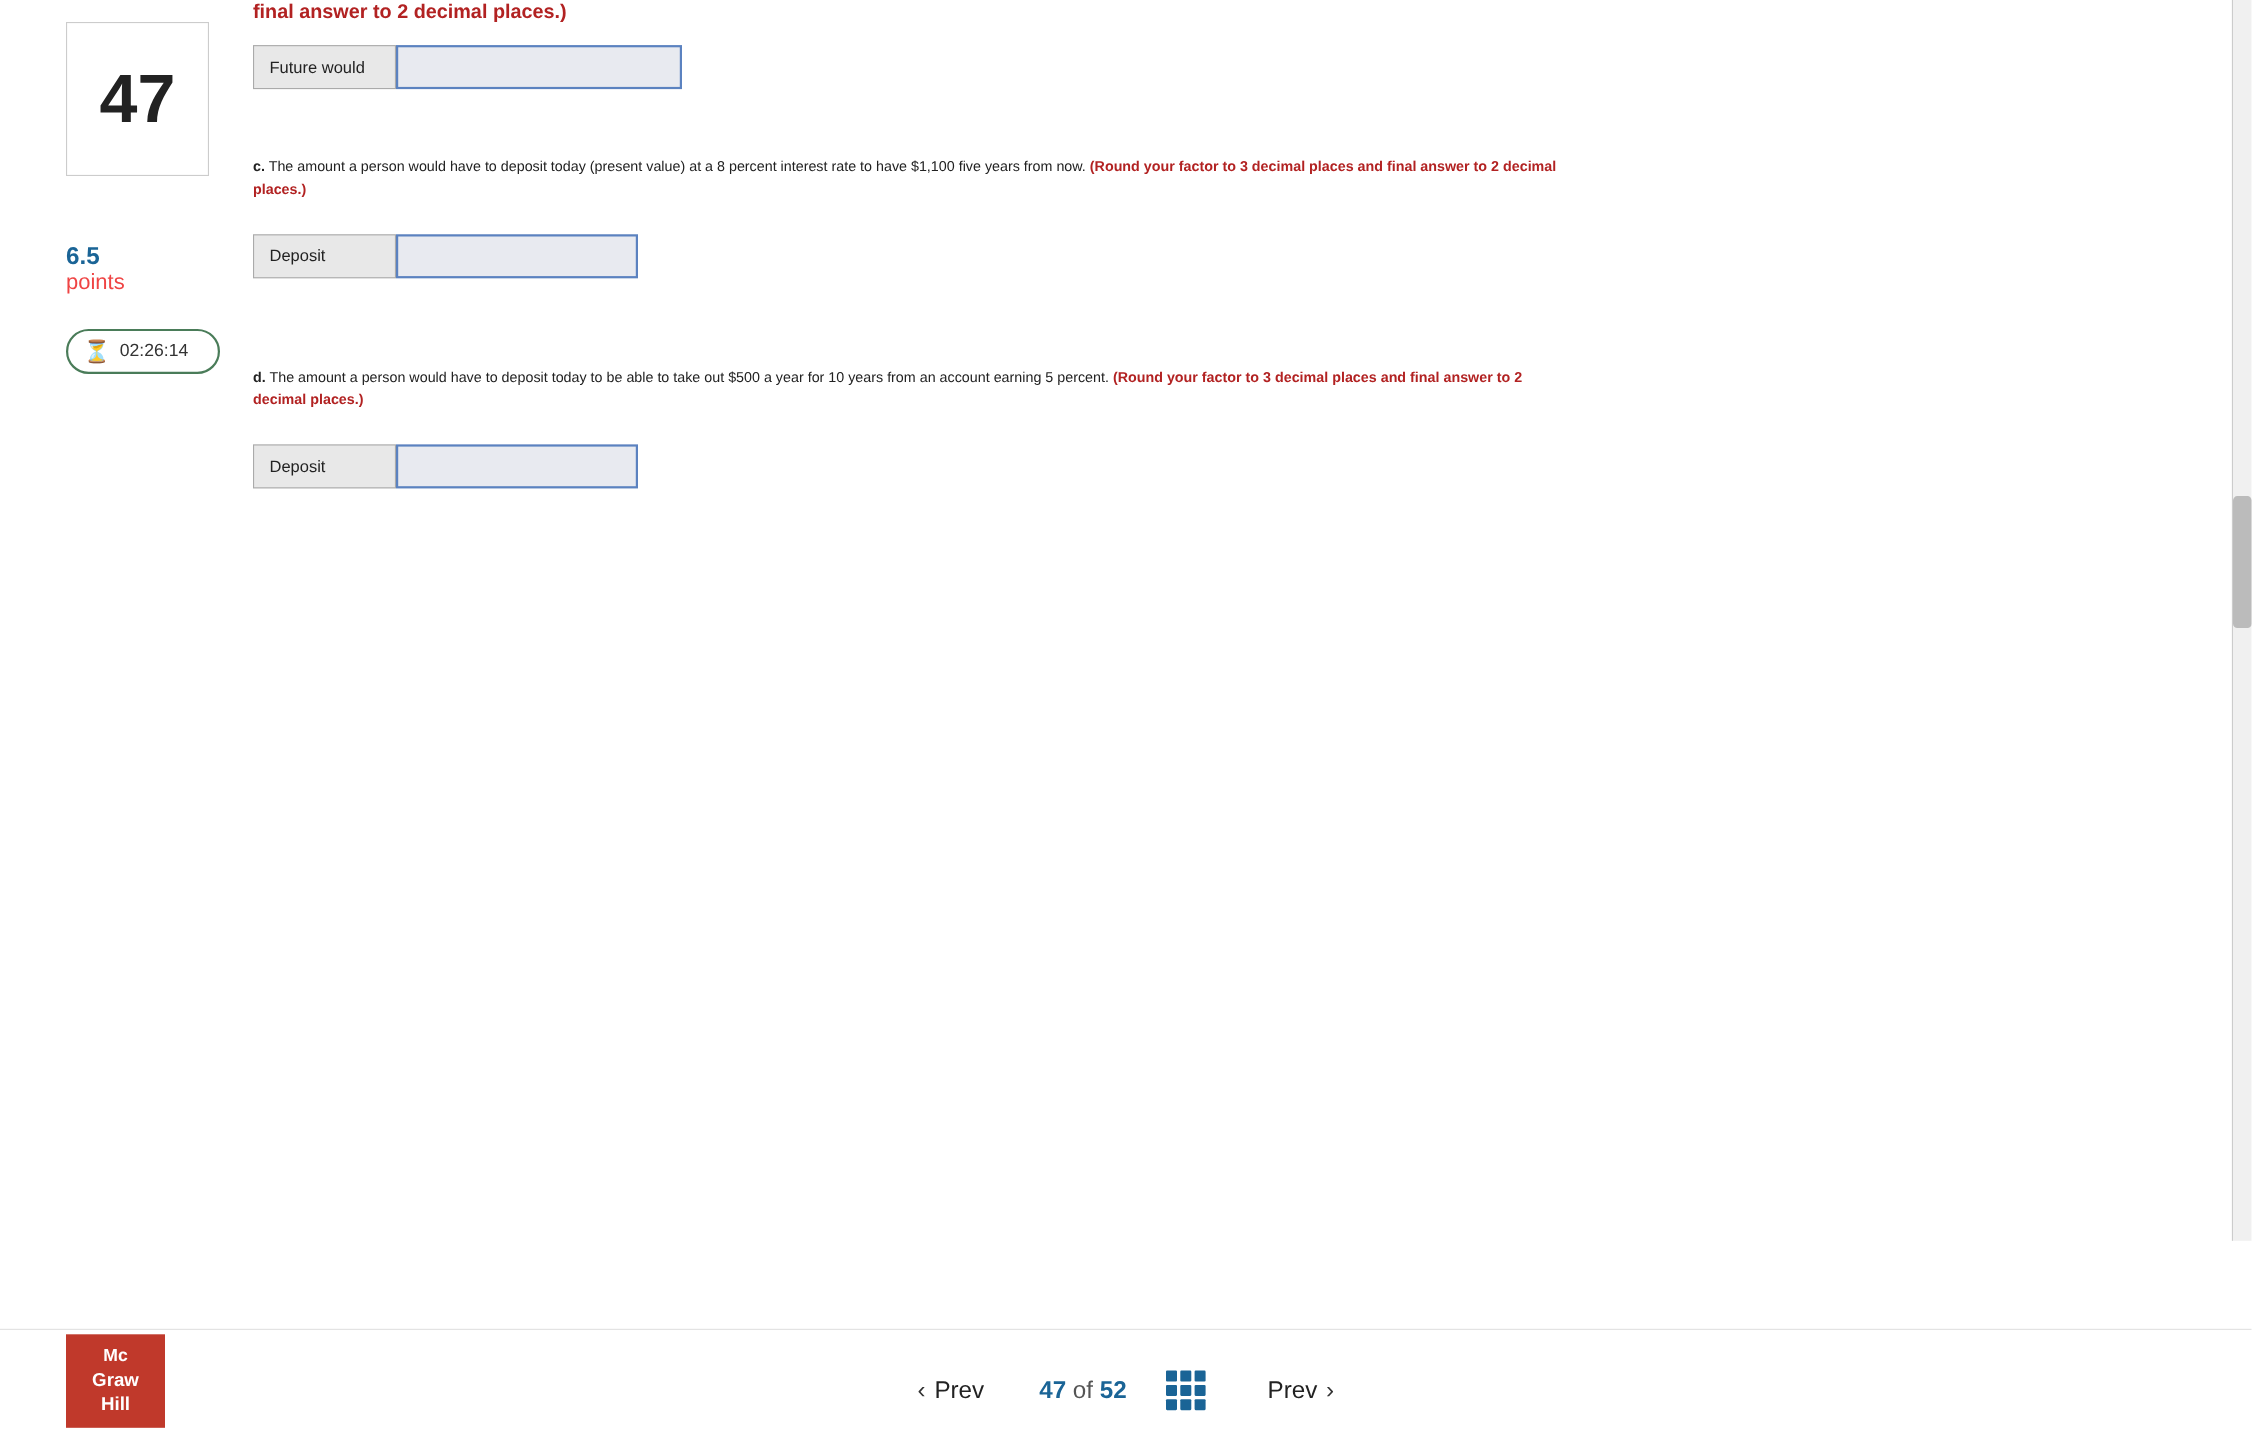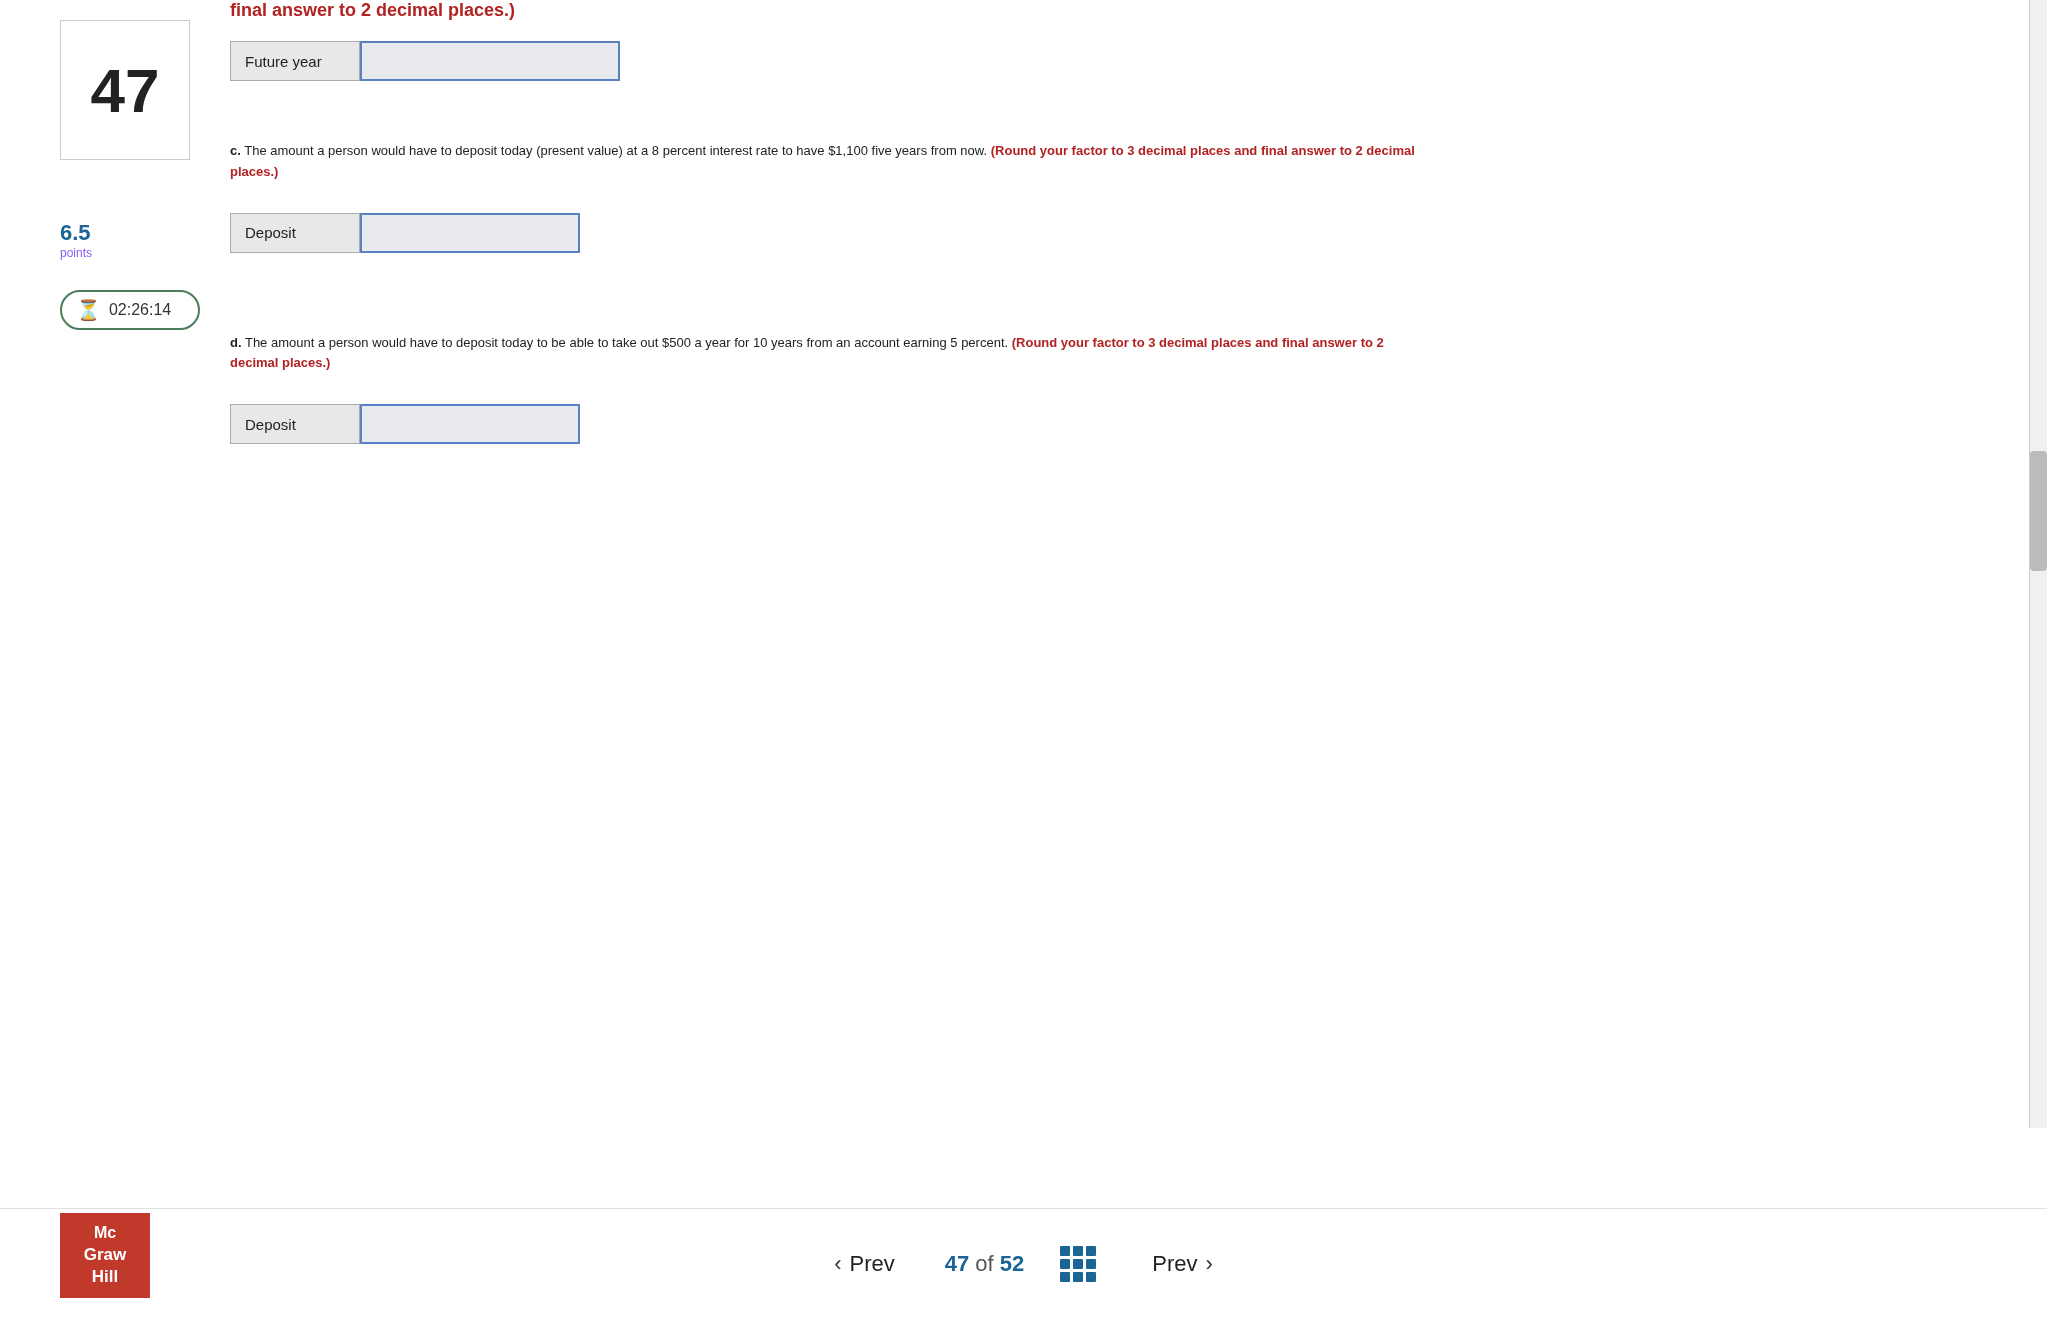--- a/index.html
+++ b/index.html
@@ -54,22 +54,22 @@
       color: #222;
     }
 
     .points-value {
       color: #1a6496;
       font-size: 22px;
       font-weight: bold;
     }
 
     .points-label {
-      color: #8b5cf6;
-      font-size: 12px;
+      color: #ef4444;
+      font-size: 20px;
     }
 
     .timer-box {
       margin-top: 30px;
       display: flex;
       align-items: center;
       border: 2px solid #4a7c59;
       border-radius: 30px;
       padding: 6px 14px;
       width: 140px;
@@ -287,21 +287,21 @@
         <span class="timer-icon">⏳</span>
         <span class="timer-text">02:26:14</span>
       </div>
     </div>
 
     <div class="content-area">
 
       <div class="top-instruction">final answer to 2 decimal places.)</div>
 
       <div class="future-value-row">
-        <div class="field-label">Future year</div>
+        <div class="field-label">Future would</div>
         <input class="field-input field-input-wide" type="text" value="" style="">
       </div>
 
       <div class="question-c-area">
         <p class="question-text">
           <span class="question-label">c.</span>
           <span> The amount a person would have to deposit today (present value) at a 8 percent interest rate to have $1,100 five years from now. </span>
           <span class="bold-red">(Round your factor to 3 decimal places and final answer to 2 decimal places.)</span>
         </p>
         <div class="input-row">

